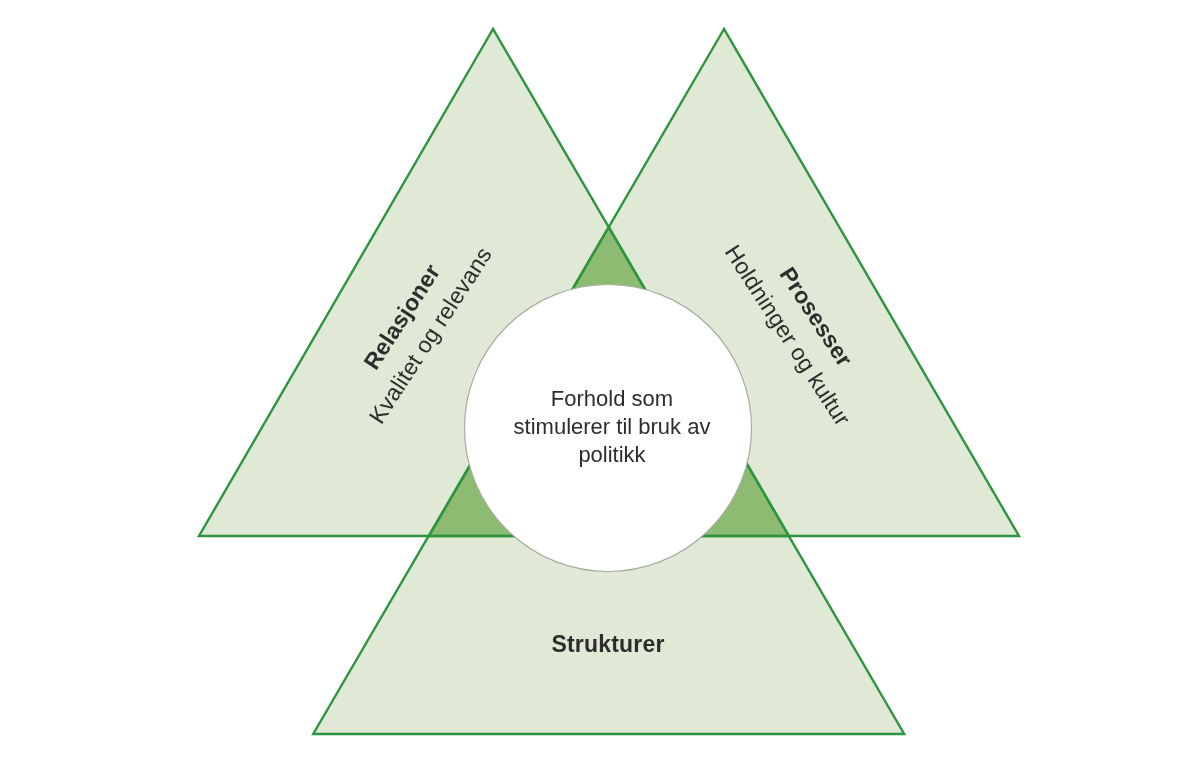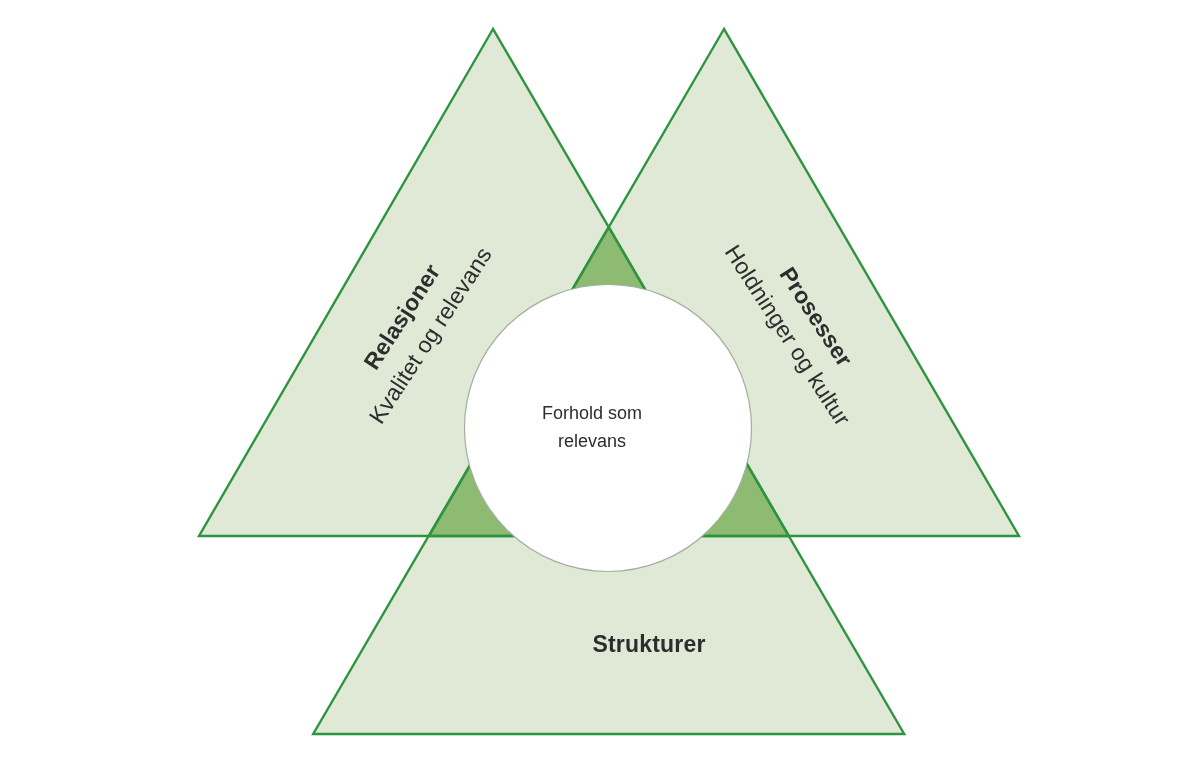--- a/index.html
+++ b/index.html
@@ -39,27 +39,26 @@
   }
   .label-right {
     left: 802px; top: 326px;
     line-height: 34px;
     transform: translate(-50%, -50%) rotate(57deg);
   }
   .label-bottom {
     left: 608px; top: 644px;
     line-height: 33px;
     transform: translate(-50%, -50%);
-    margin-left: 41px;
   }
   .circle-label {
-    left: 592px; top: 427px;
+    left: 612px; top: 427px;
     width: 270px;
     transform: translate(-50%, -50%);
-    font-size: 18px;
+    font-size: 22px;
     line-height: 28px;
     white-space: normal;
   }
 </style>
 </head>
 <body>
 
 <div class="stage">
 
   <svg width="1200" height="770" viewBox="0 0 1200 770">
@@ -86,16 +85,17 @@
     <div class="title">Prosesser</div>
     <div class="sub">Holdninger og kultur</div>
   </div>
 
   <div class="label label-bottom">
     <div class="title">Strukturer</div>
   </div>
 
   <div class="label circle-label">
     <div>Forhold som</div>
-    <div>relevans</div>
+    <div>stimulerer til bruk av</div>
+    <div>politikk</div>
   </div>
 
 </div>
 
 </body></html>

